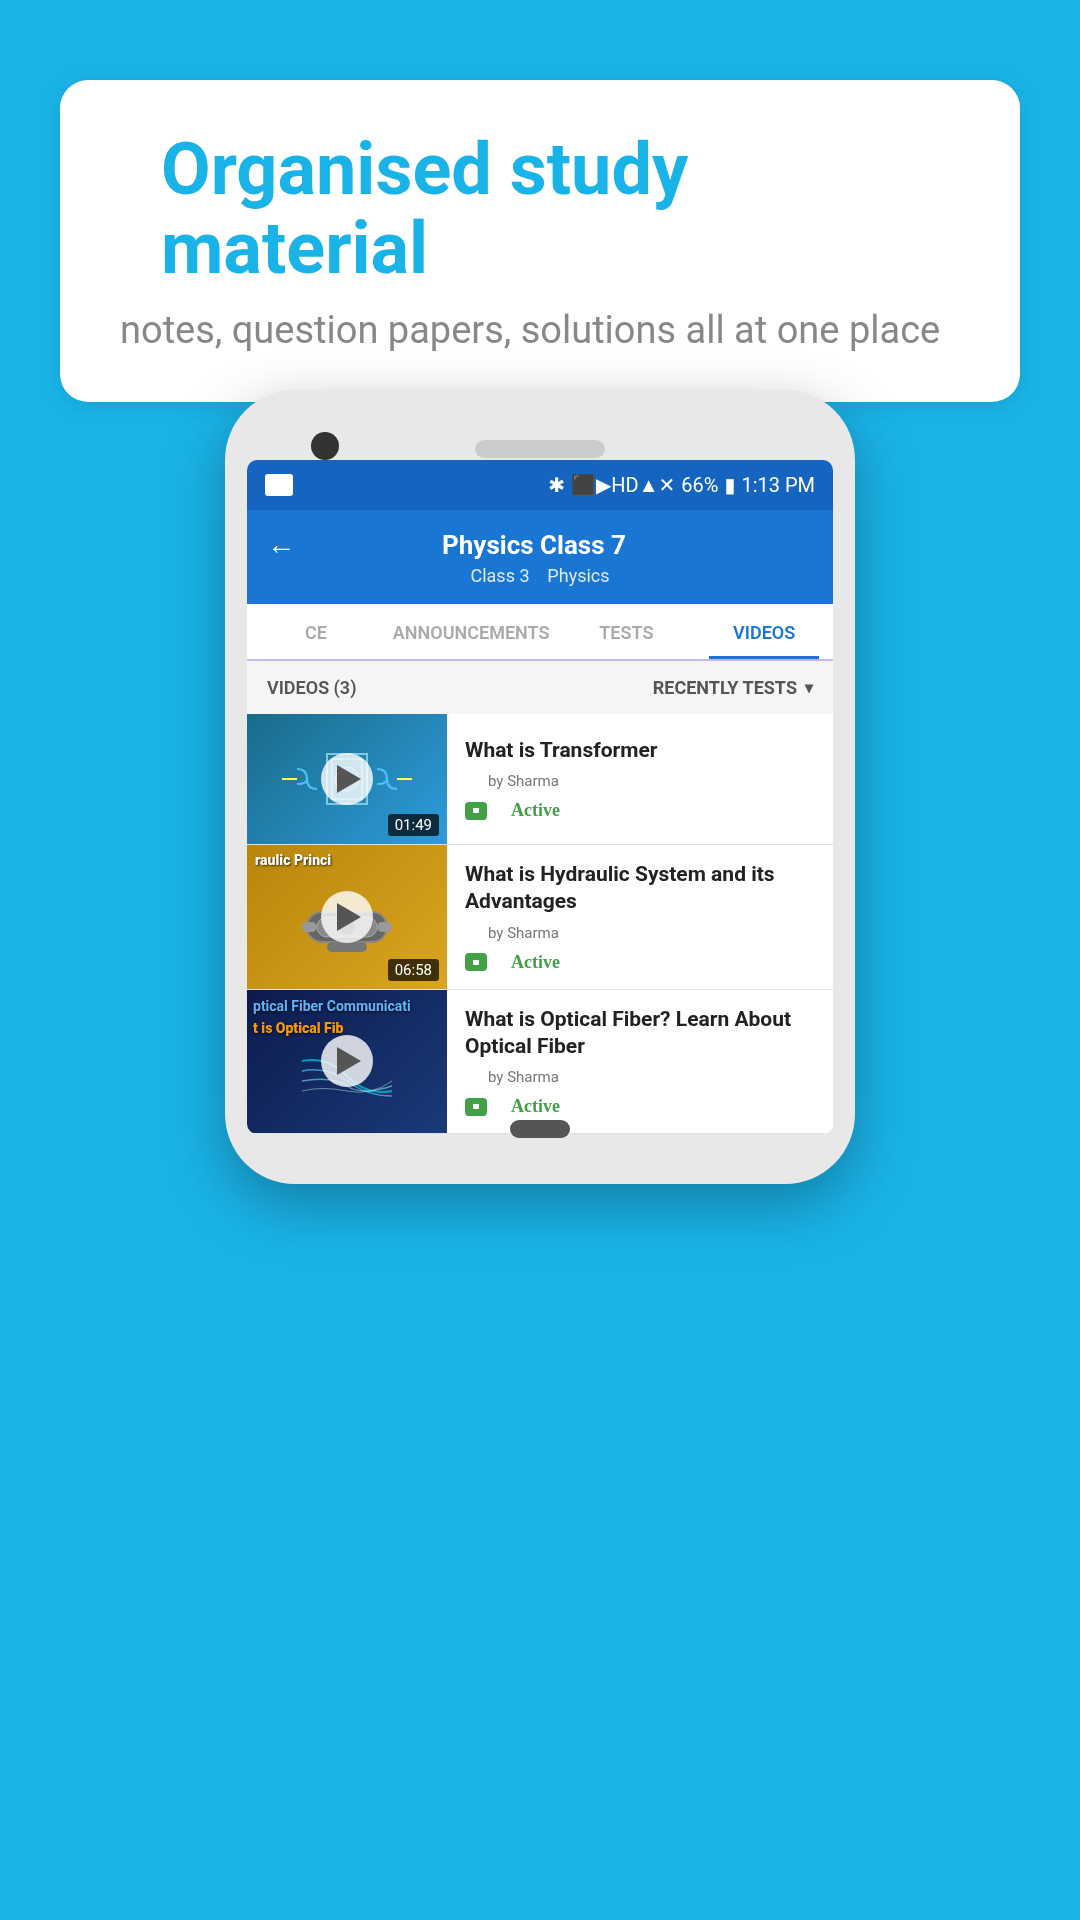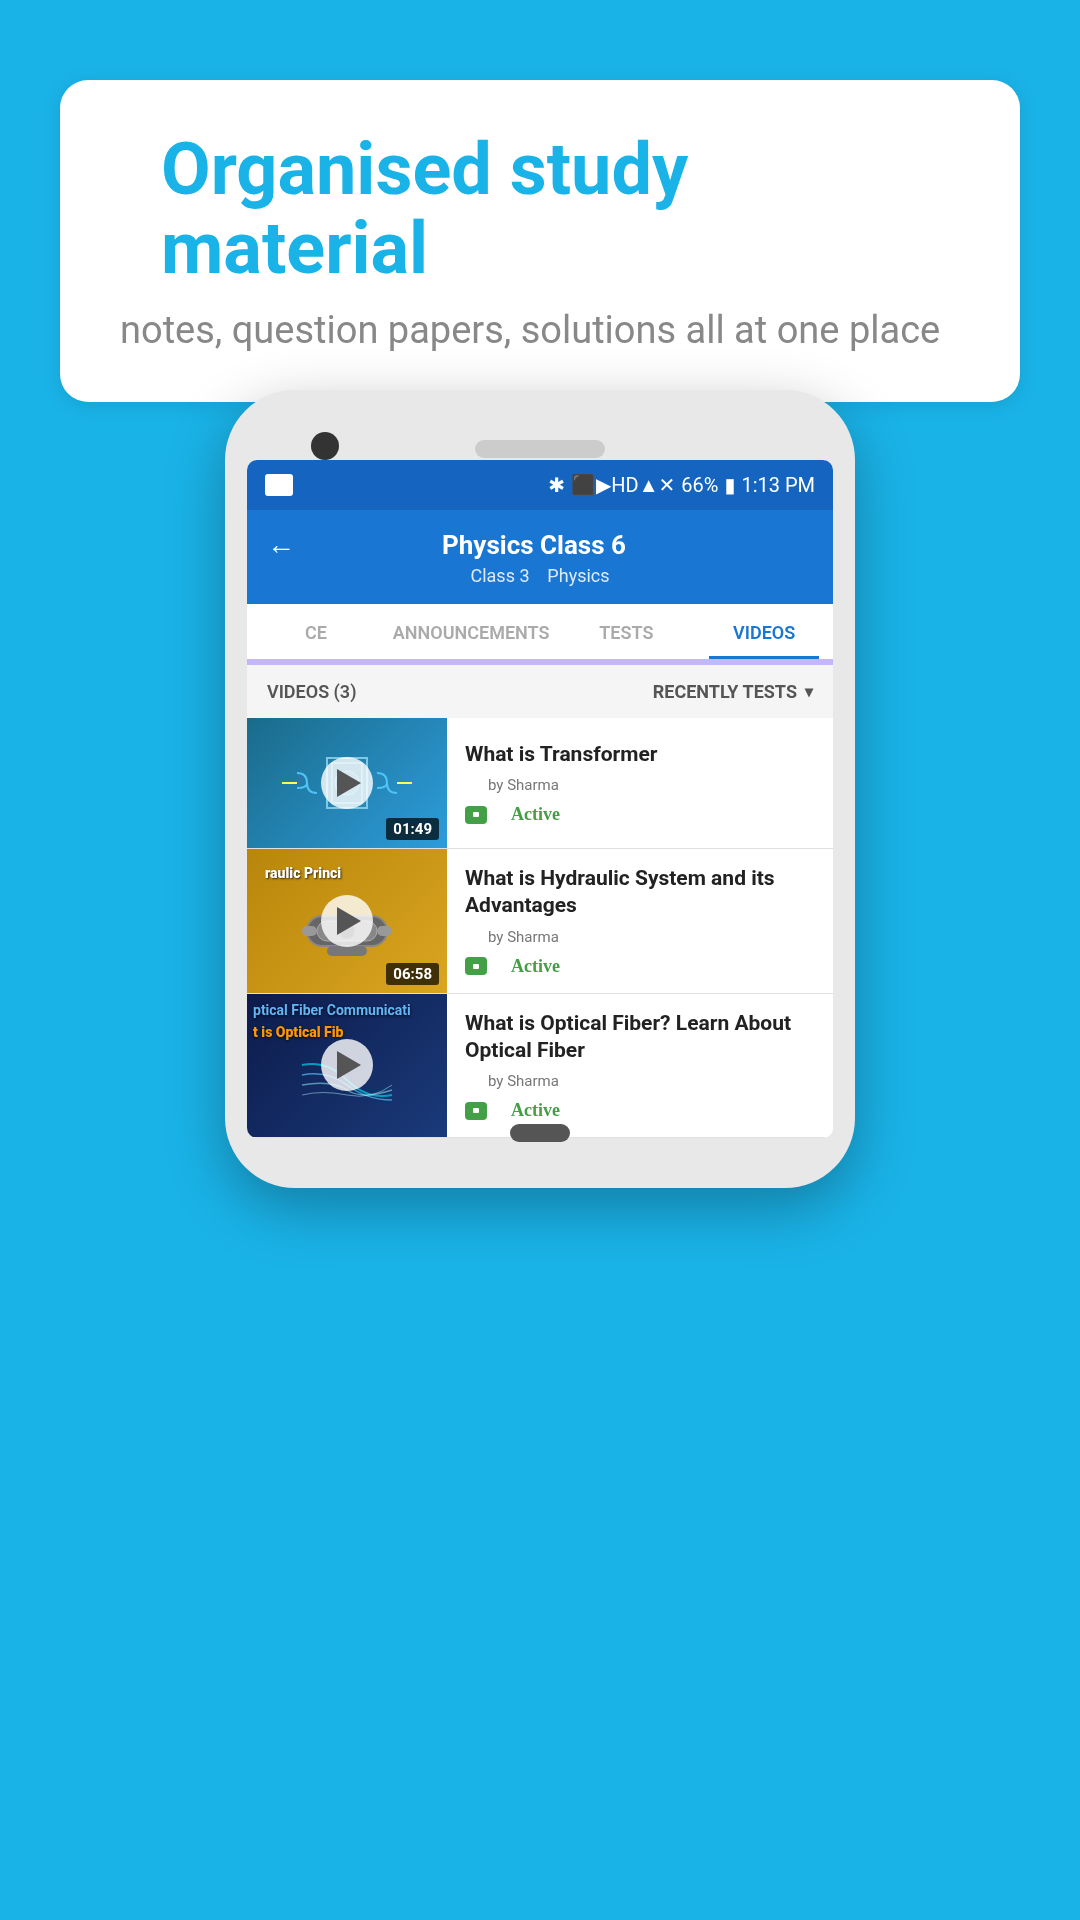--- a/index.html
+++ b/index.html
@@ -181,21 +181,21 @@
       color: rgba(255,255,255,0.85);
       font-size: 18px;
       text-align: center;
       margin-top: 4px;
     }
 
     
     .tabs {
       background: white;
       display: flex;
-      border-bottom: 6px solid #c4b5fd;
+      border-bottom: 2px solid #c4b5fd;
     }
 
     .tab {
       flex: 1;
       text-align: center;
       padding: 18px 8px 16px;
       font-size: 18px;
       font-weight: 600;
       color: #aaa;
       cursor: pointer;
@@ -313,21 +313,20 @@
 
     .video-duration {
       position: absolute;
       bottom: 8px;
       right: 8px;
       background: rgba(0,0,0,0.7);
       color: white;
       font-size: 15px;
       padding: 2px 7px;
       border-radius: 3px;
-      font-weight: bold;
     }
 
     .thumbnail-text-small {
       font-size: 13px;
       font-weight: 700;
       color: white;
       text-shadow: 0 1px 3px rgba(0,0,0,0.8);
     }
 
     .thumbnail-text-orange {
@@ -424,21 +423,21 @@
           <span>66%</span>
           <span>▮</span>
           <span>1:13 PM</span>
         </div>
       </div>
 
       <div class="app-header">
         <div class="header-top">
           <div class="back-arrow">←</div>
           <div style="flex:1; text-align:center;">
-            <div class="header-title">Physics Class 6</div>
+            <div class="header-title">Physics Class 7</div>
           </div>
           <div style="width:40px;"></div>
         </div>
         <div class="header-subtitle">
           <span>Class 3</span>
           &nbsp;&nbsp;
           <span>Physics</span>
         </div>
       </div>
 
@@ -498,21 +497,21 @@
               <div class="chat-icon"></div>
               <span>Active</span>
             </div>
           </div>
         </div>
 
         <div class="video-item">
           <div class="video-thumbnail">
             <div class="thumbnail-bg-2" style="position:relative;">
 
-              <div style="position:absolute;top:8px;left:10px;right:0;padding:0 8px;margin-top:9px;">
+              <div style="position:absolute;top:8px;left:0;right:0;padding:0 8px;">
                 <div class="hydraulic-text">raulic Princi</div>
               </div>
 
               <svg width="100" height="70" viewBox="0 0 100 70" style="margin-top:20px;">
                 <rect x="10" y="20" width="80" height="30" rx="15" fill="#666" stroke="#888" stroke-width="2"></rect>
                 <rect x="20" y="25" width="60" height="20" rx="10" fill="#888" stroke="#aaa" stroke-width="1"></rect>
                 <circle cx="50" cy="35" r="8" fill="#555" stroke="#777" stroke-width="1"></circle>
                 <rect x="30" y="50" width="40" height="10" rx="5" fill="#777"></rect>
                 <rect x="5" y="30" width="15" height="10" rx="5" fill="#999"></rect>
                 <rect x="80" y="30" width="15" height="10" rx="5" fill="#999"></rect>

